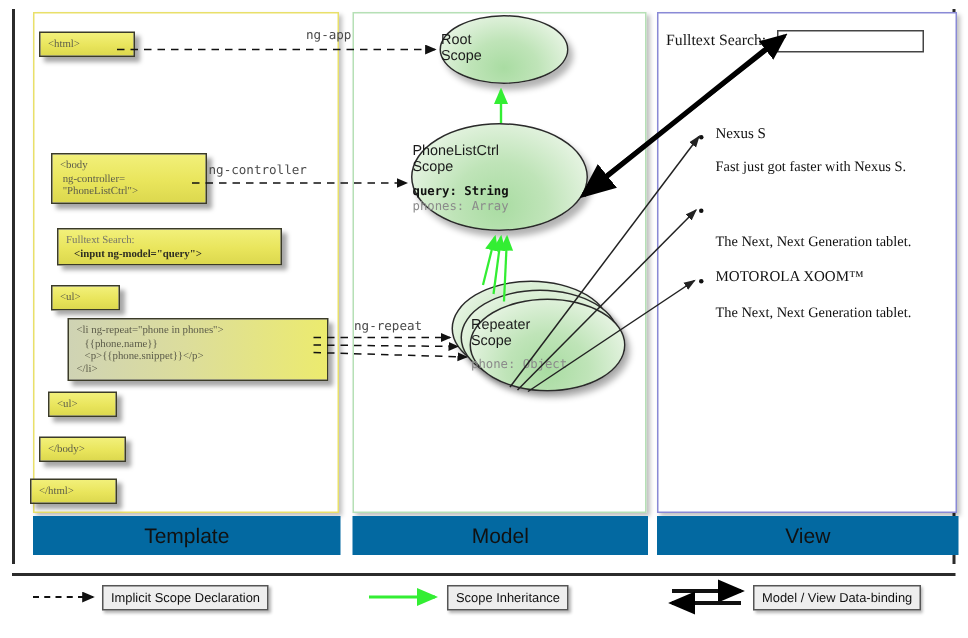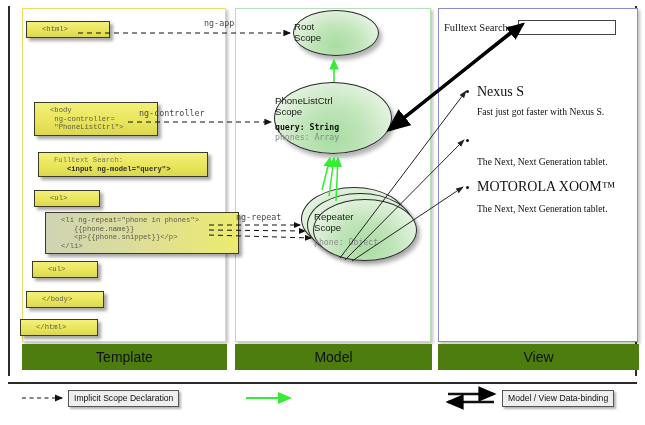--- a/index.html
+++ b/index.html
@@ -12,31 +12,31 @@
   .frame-line{position:absolute;background:#2b2b2b;}
 
   
   .col{position:absolute;top:8px;height:332px;background:#ffffff;
        box-shadow:2px 2px 3px rgba(0,0,0,.25);}
   .col.template{left:22px;width:202px;border:1.5px solid #e9e06a;}
   .col.model{left:235px;width:194px;border:1.5px solid #b6e0b6;}
   .col.view{left:438px;width:198px;border:1.5px solid #8a8ad6;}
 
   .col-label{position:absolute;top:344px;height:26px;line-height:26px;
-     text-align:center;font-size:14px;color:#111;background:#4d7c0f;}
+     text-align:center;font-size:14px;color:#111;background:#0369a1;}
   .cl-template{left:22px;width:205px;}
   .cl-model{left:235px;width:197px;}
   .cl-view{left:438px;width:201px;text-align:center;}
 
   
   .code-box{position:absolute;border:1.2px solid #3b3b28;
      box-shadow:3px 3px 3px rgba(0,0,0,.35);
-     font-family:Liberation Mono, monospace;
+     font-family:Liberation Serif, serif;
      font-size:7.2px;line-height:8.6px;color:#5c5c4a;
-     padding:3px 15px;white-space:pre;
+     padding:3px 5px;white-space:pre;
      background:linear-gradient(to bottom,#f2f07a 0%,#e9e55c 55%,#dcd84e 100%);}
   .code-box.grad-lr{
      background:linear-gradient(to right,#cfd3b4 0%,#dcdd9c 45%,#eceb6e 100%);}
   .code-box b{color:#2e2e22;font-weight:bold;}
   .code-box .dim{color:#77776a;}
 
   
   .ellipse{position:absolute;border-radius:50%;
      border:1.4px solid #2a2a2a;
      background:radial-gradient(ellipse at 50% 78%,#a9dca2 0%,#bfe4b8 38%,#e2f2de 75%,#eef8ec 100%);
@@ -45,21 +45,21 @@
   .ellipse .ttl{font-size:9.6px;line-height:11px;color:#1b1b1b;}
   .ellipse .fld{font-family:"DejaVu Sans Mono","Liberation Mono",monospace;
      font-size:8.2px;line-height:9.6px;color:#8b8b8b;}
   .ellipse .fld.strong{color:#111;font-weight:bold;}
 
   
   .view-inner{position:absolute;font-family:"Liberation Serif",serif;color:#161616;}
   .view-label{font-size:10.5px;}
   .search-box{position:absolute;border:1px solid #444;background:#fff;}
   .bullet{position:absolute;width:3.4px;height:3.4px;border-radius:50%;background:#111;}
-  .ph-name{position:absolute;font-family:"Liberation Serif",serif;font-size:14px;color:#111;}
+  .ph-name{position:absolute;font-family:"Liberation Serif",serif;font-size:10px;color:#111;}
   .ph-snip{position:absolute;font-family:"Liberation Serif",serif;font-size:9.6px;color:#111;}
 
   
   .edge-label{position:absolute;
      font-family:"DejaVu Sans Mono","Liberation Mono",monospace;
      font-size:8.4px;color:#4a4a4a;background:transparent;}
 
   
   .legend-rule{position:absolute;left:8px;top:382px;width:629px;height:2px;background:#2b2b2b;}
   .legend-chip{position:absolute;top:0;height:15px;line-height:15px;
@@ -187,15 +187,16 @@
   <div class="legend-rule"></div>
 
   <svg class="s-svg" viewBox="0 0 645 425">
     <path d="M22,398 L62,398" stroke="#111" stroke-width="1.2" stroke-dasharray="4,3.5" fill="none" marker-end="url(#ah-dash)"></path>
     <path d="M246,398 L290,398" stroke="#33ee33" stroke-width="2" fill="none" marker-end="url(#ah-green)"></path>
     <path d="M448,394 L494,394" stroke="#111" stroke-width="2.6" fill="none" marker-end="url(#ah-thick)"></path>
     <path d="M494,402 L448,402" stroke="#111" stroke-width="2.6" fill="none" marker-end="url(#ah-thick)"></path>
   </svg>
 
   <div class="legend-chip" style="left:68px;top:390px;"><span>Implicit Scope Declaration</span></div>
+  <div class="legend-chip" style="left:298px;top:390px;"><span>Scope Inheritance</span></div>
   <div class="legend-chip" style="left:502px;top:390px;"><span>Model / View Data-binding</span></div>
 
 </div>
 
 </body></html>

